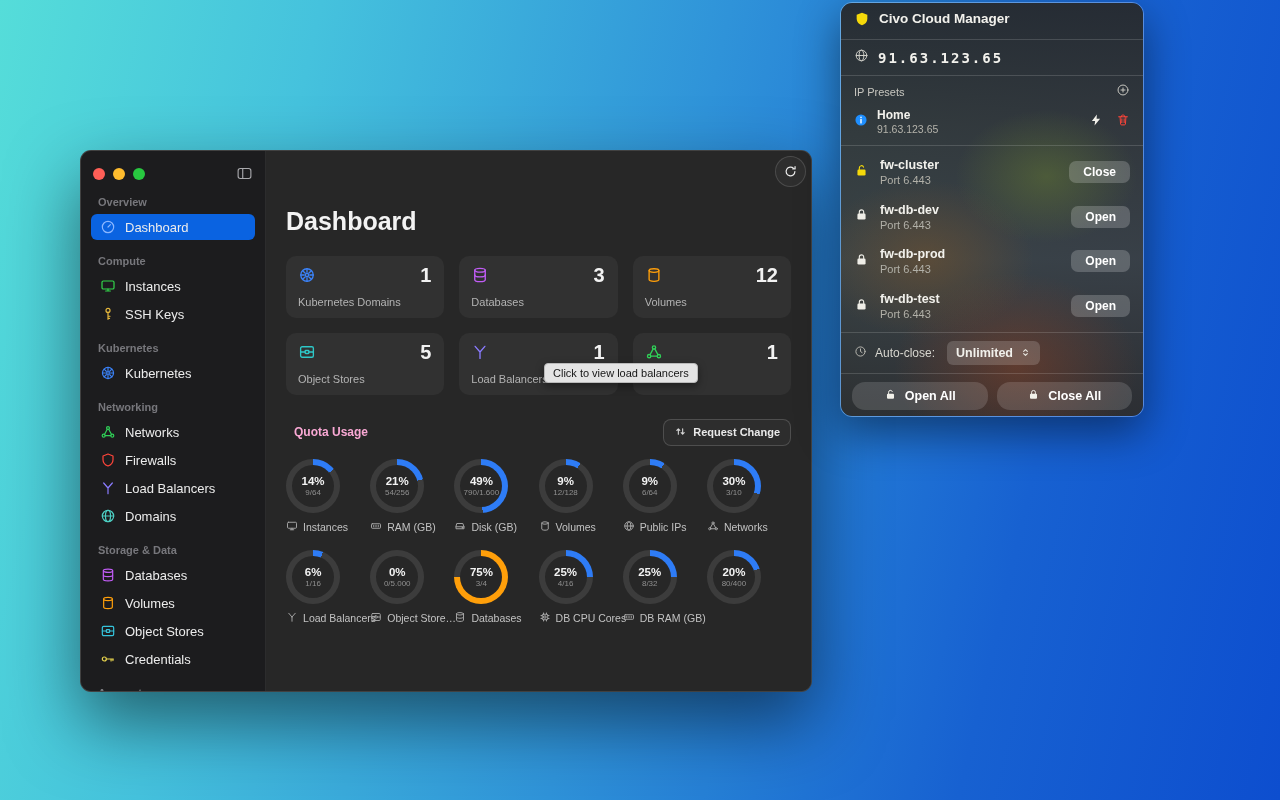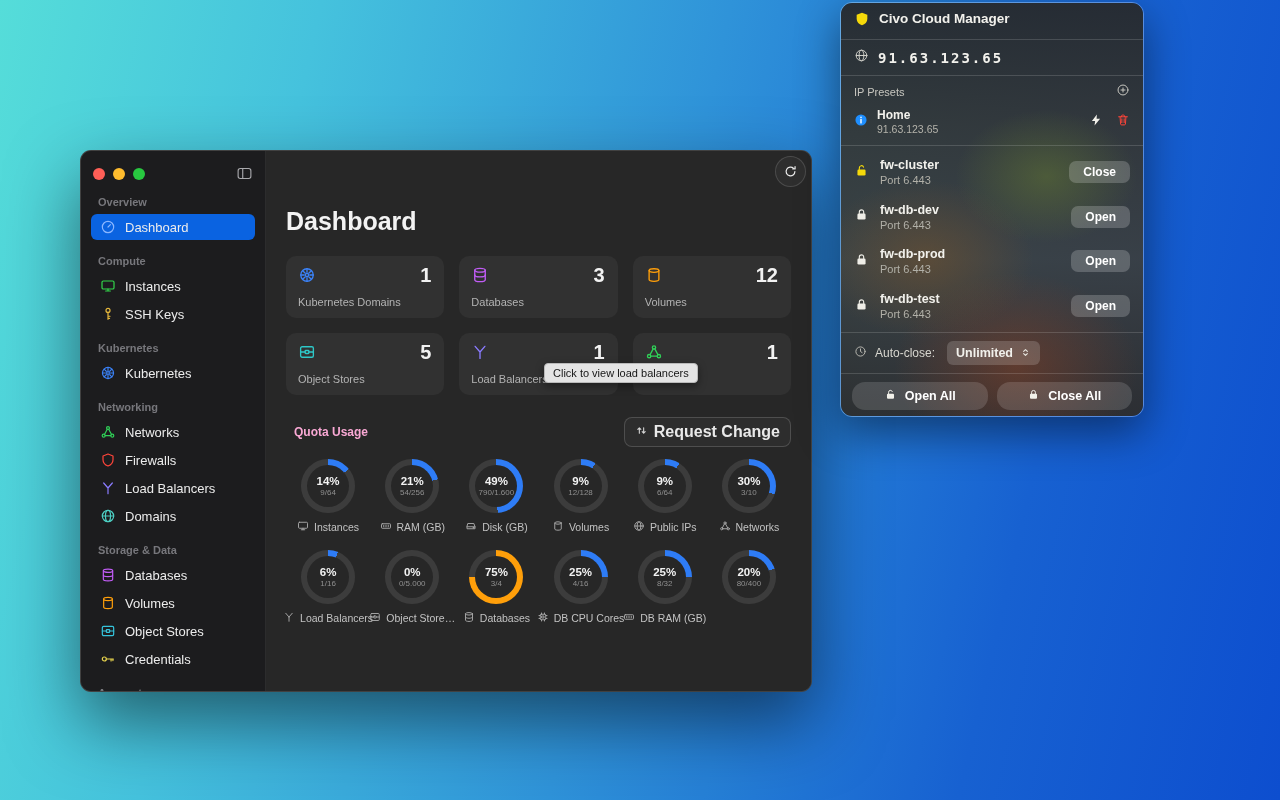--- a/index.html
+++ b/index.html
@@ -28,23 +28,23 @@
     background:#2e2e2e;border:1px solid rgba(255,255,255,.14);display:flex;align-items:center;justify-content:center;color:#e8e8e8;}
   .page-title{font-size:25px;font-weight:700;color:#f3f3f3;margin:46px 0 20px;}
   .stats{display:grid;grid-template-columns:repeat(3,1fr);gap:15px;}
   .stat-card{background:#313131;border-radius:10px;height:62px;padding:10px 12px;box-sizing:border-box;
     display:flex;flex-direction:column;justify-content:space-between;position:relative;}
   .stat-value{position:absolute;top:8px;right:13px;font-size:20px;font-weight:700;color:#f2f2f2;}
   .stat-label{font-size:11px;color:#b3b3b3;}
   .quota-row{display:flex;justify-content:space-between;align-items:center;margin:22px 0 12px;}
   .quota-title{font-size:12px;font-weight:700;color:#f9a8d4;margin:8px;}
   .request-btn{display:flex;align-items:center;gap:6px;background:#2d2d2d;border:1px solid rgba(255,255,255,.16);
-    color:#e9e9e9;font-size:16px;font-weight:600;border-radius:8px;padding:5px 10px;font-family:inherit;}
+    color:#e9e9e9;font-size:11px;font-weight:600;border-radius:8px;padding:5px 10px;font-family:inherit;}
   .rings{display:grid;grid-template-columns:repeat(6,1fr);row-gap:16px;justify-items:center;}
-  .ring-wrap{display:flex;flex-direction:column;align-items:center;width:84px;}
+  .ring-wrap{display:flex;flex-direction:column;align-items:flex-start;width:84px;}
   .ring{width:54px;height:54px;border-radius:50%;position:relative;}
   .ring-inner{position:absolute;inset:6px;border-radius:50%;background:#272727;display:flex;
     flex-direction:column;align-items:center;justify-content:center;line-height:1.15;}
   .ring-pct{font-size:11.5px;font-weight:700;color:#f2f2f2;}
   .ring-ratio{font-size:8px;color:#8f8f8f;}
   .ring-label{margin-top:7px;display:flex;align-items:center;gap:5px;font-size:10.5px;color:#c2c2c2;white-space:nowrap;}
   .tooltip{position:absolute;left:278px;top:212px;background:#e4e4e4;color:#161616;font-size:11px;
     padding:3px 8px;border-radius:4px;border:1px solid #b9b9b9;box-shadow:0 3px 8px rgba(0,0,0,.4);
     white-space:nowrap;z-index:6;}
 

